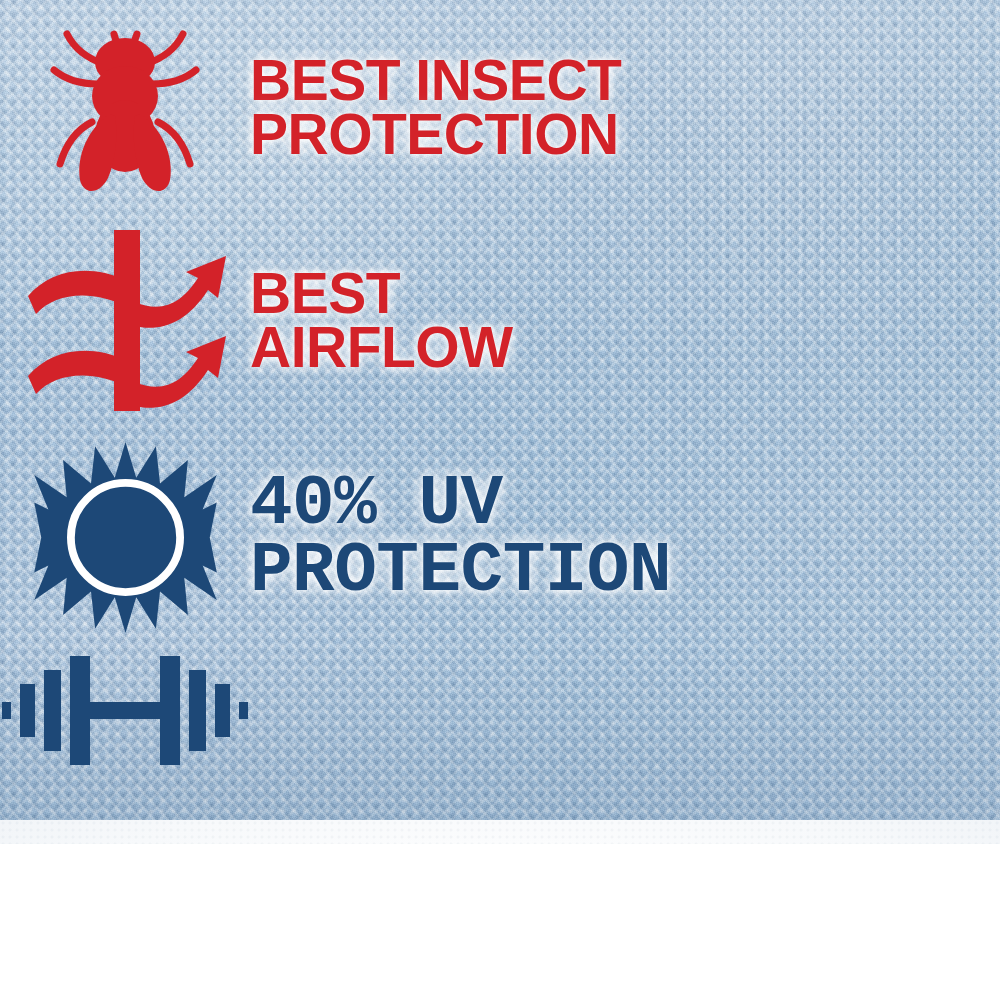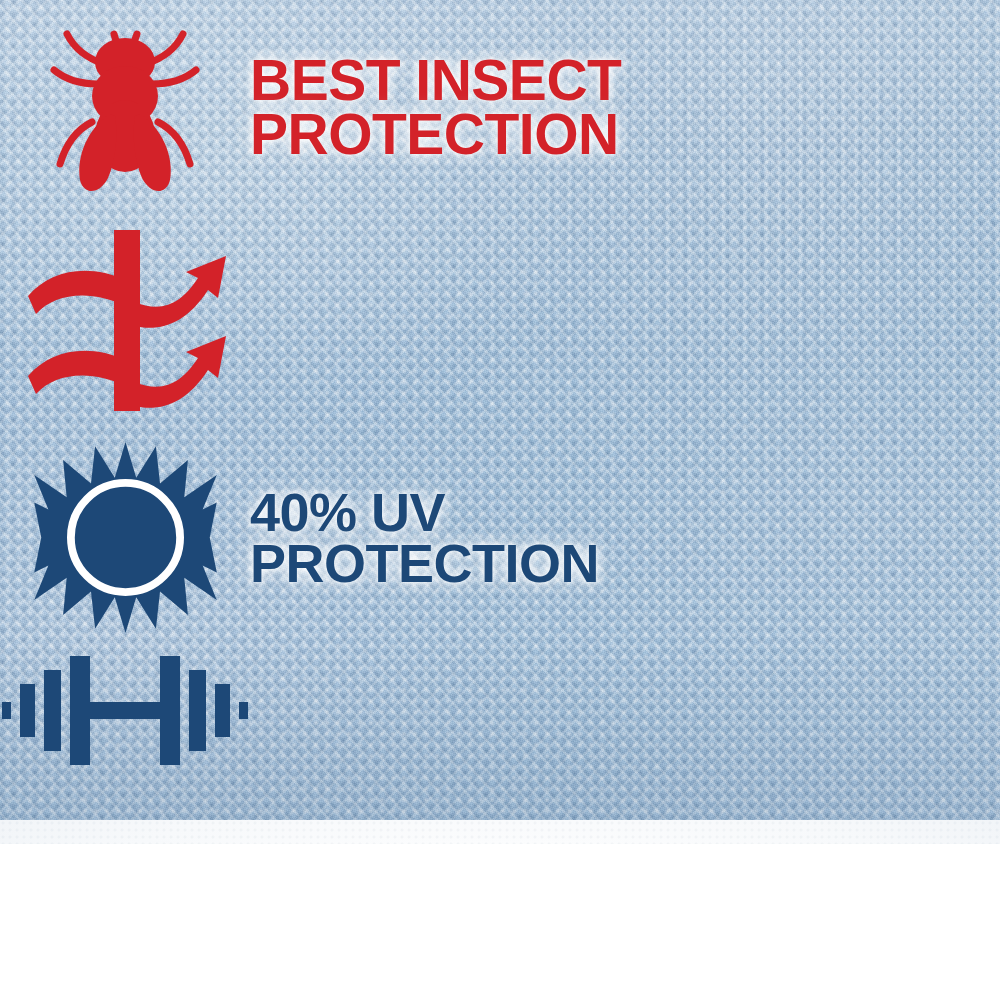--- a/index.html
+++ b/index.html
@@ -128,21 +128,21 @@
   .feature-text.red   { color: #d32229; }
   .feature-text.navy  { color: #1d4877; }
 
   #row-insect   { left: 0;   top: 18px;  }
   #row-airflow  { left: 0;   top: 228px; }
   #row-uv       { left: 0;   top: 440px; }
   #row-strength { left: 0;   top: 648px; }
 
   #row-insect   .feature-text { font-size: 57px; }
   #row-airflow  .feature-text { font-size: 57px; }
-  #row-uv       .feature-text { font-size: 54px; }
+  #row-uv       .feature-text { font-size: 71px; font-family: Liberation Mono, monospace; }
   #row-strength .feature-text { font-size: 57px; }
 
   
   .caption-band {
     position: absolute;
     left: 0;
     top: 820px;
     width: 1000px;
     height: 180px;
     background:
@@ -239,20 +239,24 @@
 
           <path d="M10 148 C34 120 72 116 108 132 L108 158 C74 142 38 144 18 166 Z" fill="#d32229"></path>
 
           <path d="M116 74 C146 86 164 74 180 50 L168 44 L208 28 L200 70 L190 62 C168 96 142 104 116 98 Z" fill="#d32229"></path>
 
           <path d="M116 154 C146 166 164 154 180 130 L168 124 L208 108 L200 150 L190 142 C168 176 142 184 116 178 Z" fill="#d32229"></path>
 
           <rect x="96" y="2" width="26" height="181" fill="#d32229"></rect>
         </svg>
       </div>
+      <div class="text-cell">
+        <p class="feature-text red">BEST
+AIRFLOW</p>
+      </div>
     </div>
 
     <div class="feature-row" id="row-uv">
       <div class="icon-cell">
         <svg width="195" height="195" viewBox="0 0 200 200" aria-label="sun UV protection">
 
           <polygon fill="#1d4877" points="
             100,2 111.0,38.6 131.2,6.4 135.4,44.5 164.0,20.4 160.3,58.6
             193.6,36.0 179.1,71.4 193.6,64.0 186.4,100 193.6,136.0 179.1,128.6
             193.6,164.0 160.3,141.4 164.0,179.6 135.4,155.5 131.2,193.6 111.0,161.4

